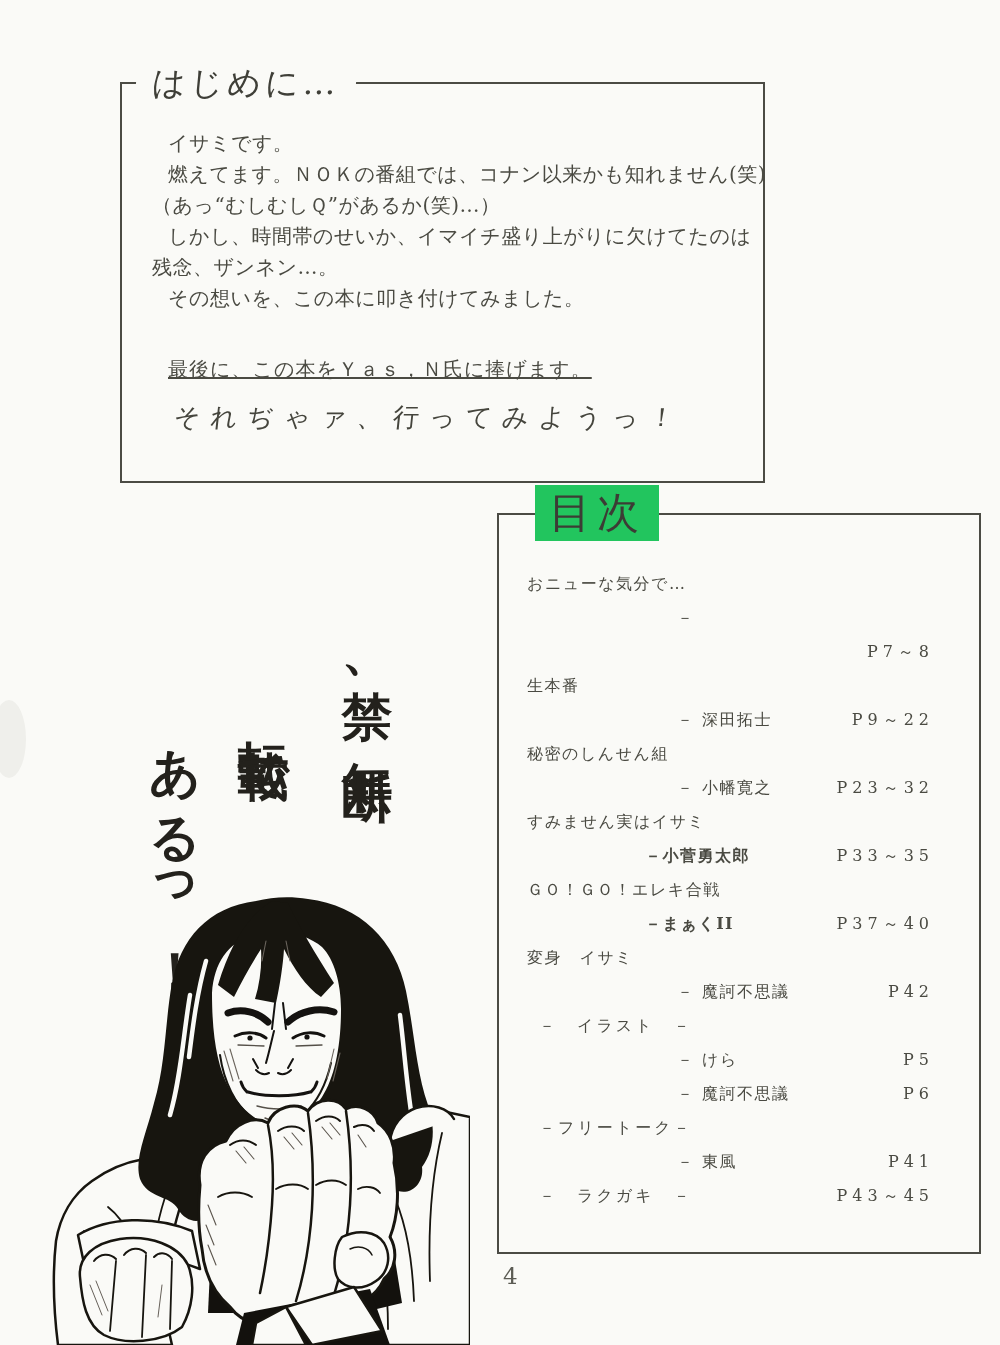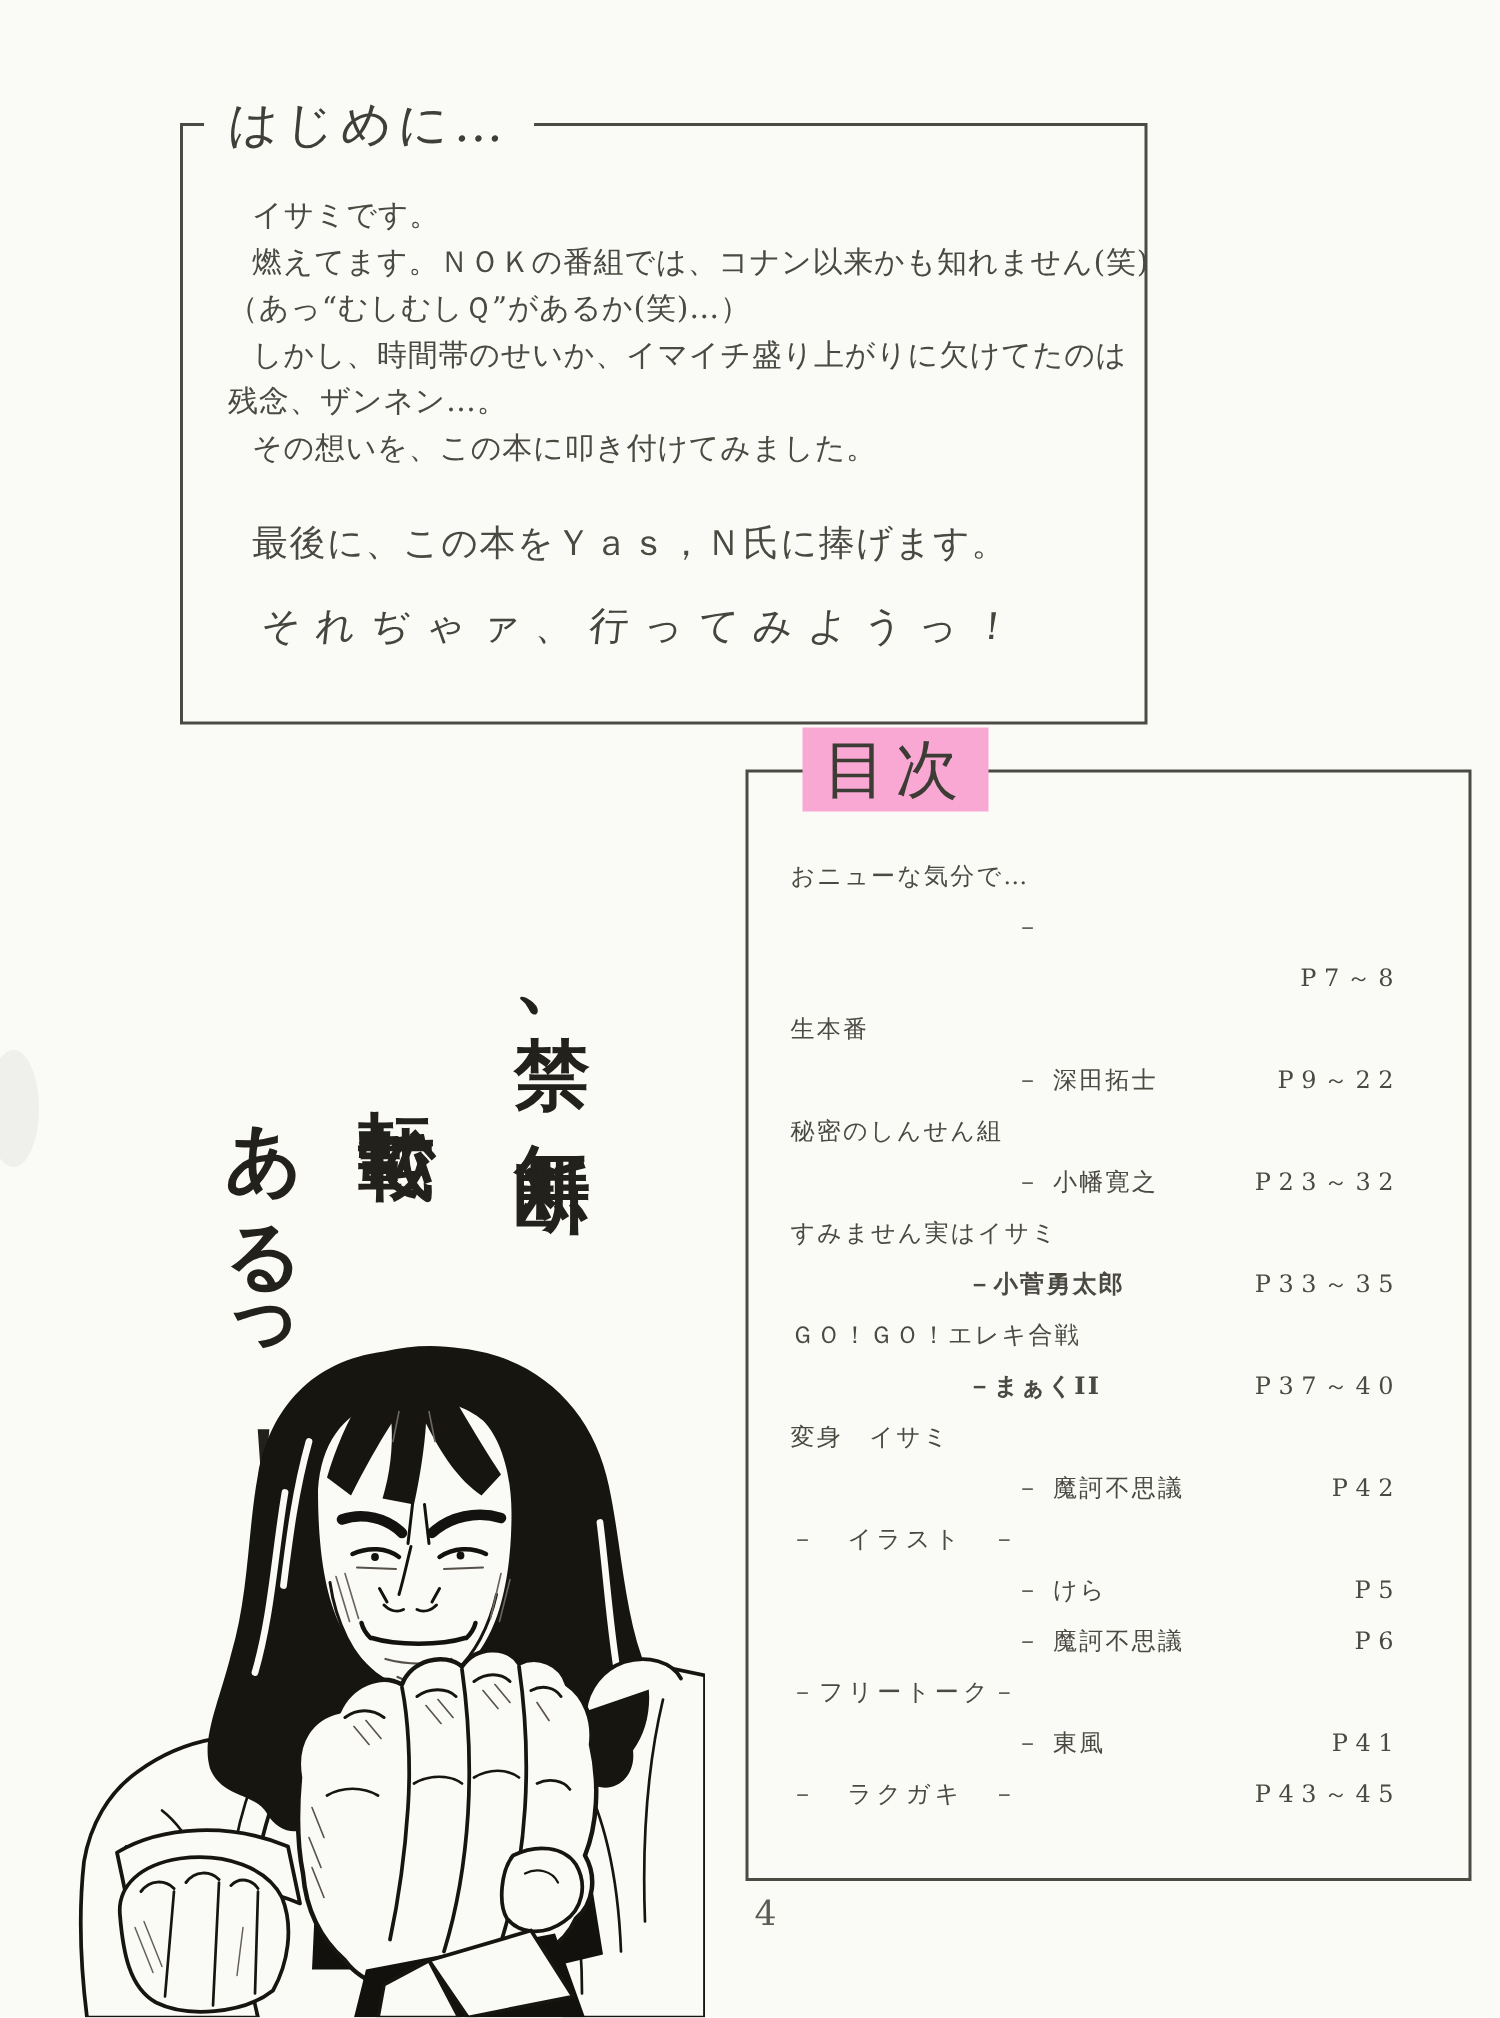--- a/index.html
+++ b/index.html
@@ -15,40 +15,40 @@
     border:2px solid #4b4b44;
   }
   .intro-title{
     position:absolute;top:-23px;left:14px;padding:0 16px;
     background:#fafaf7;font-size:33px;letter-spacing:4px;color:#3f3f38;
     transform:skewX(-4deg);white-space:nowrap;
   }
   .intro-lines{position:absolute;left:46px;top:44px;right:10px;}
   .intro-line{font-size:20px;line-height:31px;letter-spacing:0.5px;white-space:nowrap;}
   .intro-line.hang{margin-left:-16px;}
-  .intro-dedication{position:absolute;left:46px;top:262px;font-size:24px;letter-spacing:1px;white-space:nowrap;}
+  .intro-dedication{position:absolute;left:46px;top:272px;font-size:20px;letter-spacing:1px;white-space:nowrap;text-decoration:underline;}
   .intro-closing{
     position:absolute;left:52px;top:316px;font-size:26px;letter-spacing:10px;
     color:#45453d;transform:skewX(-6deg);white-space:nowrap;
   }
   
   .toc-box{
     position:absolute;left:497px;top:513px;width:480px;height:737px;
     border:2px solid #4b4b44;
   }
   .toc-title{
     position:absolute;top:-30px;left:36px;padding:0 14px;
-    background:#f9a8d4;font-size:42px;letter-spacing:6px;color:#3c3c35;white-space:nowrap;
+    background:#22c55e;font-size:42px;letter-spacing:6px;color:#3c3c35;white-space:nowrap;
   }
   .toc-rows{position:absolute;left:0;top:52px;width:100%;}
   .toc-row{position:relative;height:34px;line-height:34px;font-size:16px;letter-spacing:1.5px;white-space:nowrap;}
   .toc-row .t{display:inline-block;}
   .toc-row.title .t{margin-left:28px;}
   .toc-row.title_indent .t{margin-left:48px;}
-  .toc-row.section .t{margin-left:28px;letter-spacing:3px;}
+  .toc-row.section .t{margin-left:40px;letter-spacing:3px;}
   .toc-row .dash{position:absolute;left:178px;}
   .toc-row .nm{position:absolute;left:203px;}
   .toc-row .nm2{position:absolute;left:146px;font-weight:bold;}
   .toc-row .pg{position:absolute;right:45px;letter-spacing:5px;}
   
   .slogan-col{
     position:absolute;
     writing-mode:vertical-rl;text-orientation:upright;
     font-size:51px;font-weight:700;letter-spacing:10px;color:#23211c;
     font-family:"DejaVu Serif","Liberation Serif",serif;

